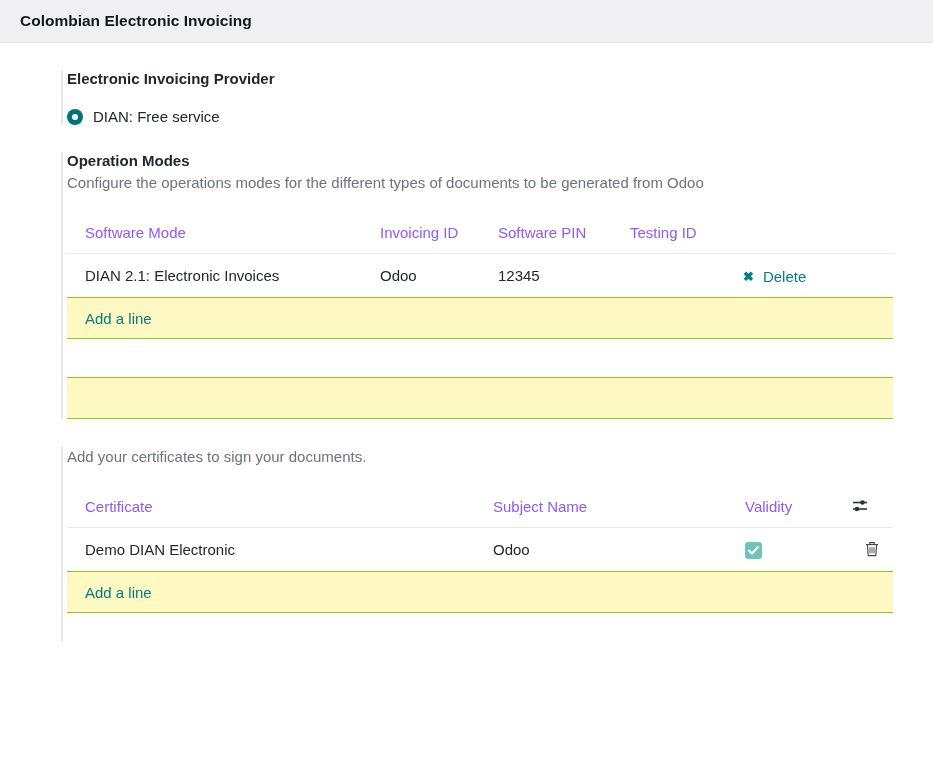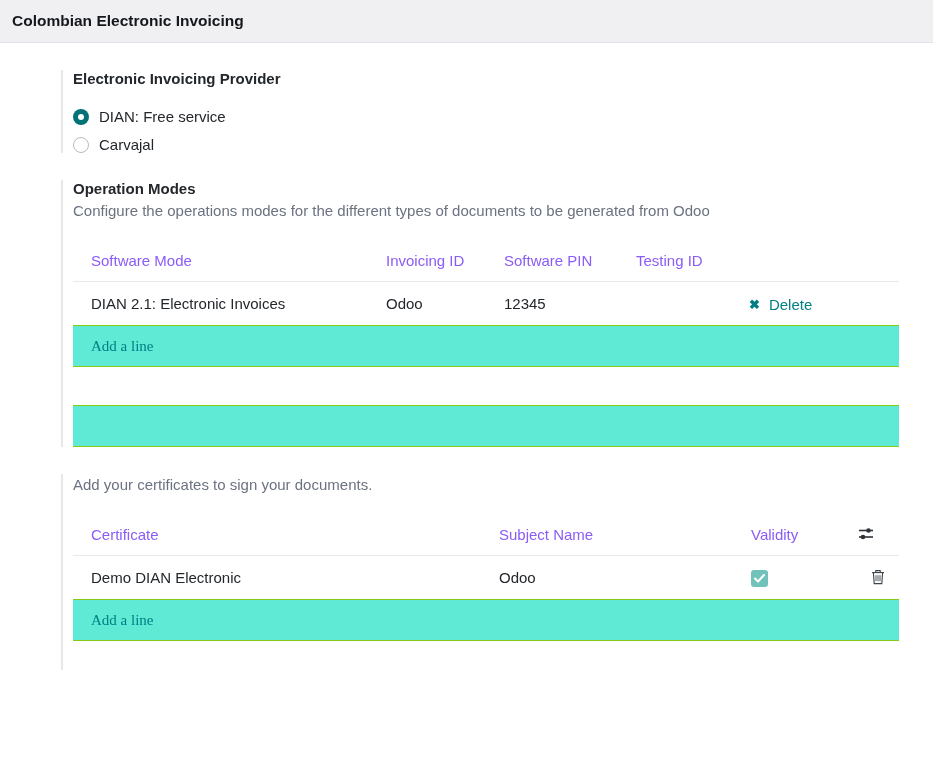--- a/index.html
+++ b/index.html
@@ -1,40 +1,40 @@
 <!DOCTYPE html>
 <html><head>
 <meta charset="utf-8">
 <style>
   * { margin:0; padding:0; box-sizing:border-box; }
   html,body { width:933px; height:762px; background:#fff; overflow:hidden;
     font-family:"Liberation Sans", sans-serif; color:#22262b; font-size:15px; }
 
   .top-banner { height:43px; background:#f0f0f3; border-bottom:1px solid #e1e1e6;
-    display:flex; align-items:center; padding:0 12px; }
+    display:flex; align-items:center; padding:0 20px; }
   .top-banner h1 { font-size:15.5px; font-weight:700; color:#14181d; }
 
-  .setting-section { margin:27px 0 0 61px; border-left:2px solid #e6e7e9; padding-left:10px; }
+  .setting-section { margin:27px 0 0 61px; border-left:2px solid #e6e7e9; padding-left:4px; }
   .section-title { font-size:15px; font-weight:600; color:#23272b; margin-bottom:3px; }
   .section-desc { font-size:15px; color:#6b7280; line-height:1.5; max-width:790px; }
 
   .radio-group { margin-top:21px; }
   .radio-row { display:flex; align-items:center; margin-bottom:11px; cursor:default; }
   .radio-btn { width:16px; height:16px; border-radius:50%; margin-right:10px; flex:0 0 16px; position:relative; }
   .radio-btn.checked { background:#017378; }
   .radio-btn.checked::after { content:""; position:absolute; left:5px; top:5px; width:6px; height:6px;
     border-radius:50%; background:#fff; }
   .radio-btn.unchecked { background:#fff; border:1px solid #b8bdc3; }
   .radio-label { font-size:15px; color:#23272b; }
 
   table.o-list { margin-top:18px; width:826px; border-collapse:collapse; table-layout:fixed; font-size:15px; }
   table.o-list th { text-align:left; font-weight:500; color:#8b5cf6; height:41px; border-bottom:1px solid #e8e9eb; vertical-align:middle; }
   table.o-list td { height:44px; border-bottom:1px solid #84cc16; vertical-align:middle; color:#23272b; }
   table.o-list th:first-child, table.o-list td:first-child { padding-left:18px; }
-  tr.add-line-row td, tr.filler-gray td { background:#5eead4;font-family:Liberation Serif, serif; }
+  tr.add-line-row td, tr.filler-gray td { background:#fef9c3; }
   tr.add-line-row td { height:41px; }
   tr.filler-white td { height:39px; }
   tr.filler-gray td { height:41px; }
 
   .link-teal { color:#017e84; text-decoration:none; cursor:pointer; font-size:15px; }
   .delete-btn { display:inline-flex; align-items:center; gap:9px; color:#017e84; cursor:pointer; padding-left:8px; }
   .delete-x { font-size:13px; font-weight:700; line-height:1; }
 
   .validity-cell { padding-left:10px; }
   th.validity-head { padding-left:10px; }
@@ -53,24 +53,20 @@
 <header class="top-banner">
   <h1>Colombian Electronic Invoicing</h1>
 </header>
 
 <section class="setting-section">
   <div class="section-title">Electronic Invoicing Provider</div>
   <div class="radio-group">
     <div class="radio-row">
       <span class="radio-btn checked"></span>
       <span class="radio-label">DIAN: Free service</span>
-    </div>
-    <div class="radio-row">
-      <span class="radio-btn unchecked"></span>
-      <span class="radio-label">Carvajal</span>
     </div>
   </div>
 </section>
 
 <section class="setting-section">
   <div class="section-title">Operation Modes</div>
   <p class="section-desc">Configure the operations modes for the different types of documents to be generated from Odoo</p>
 
   <table class="o-list">
     <colgroup>

